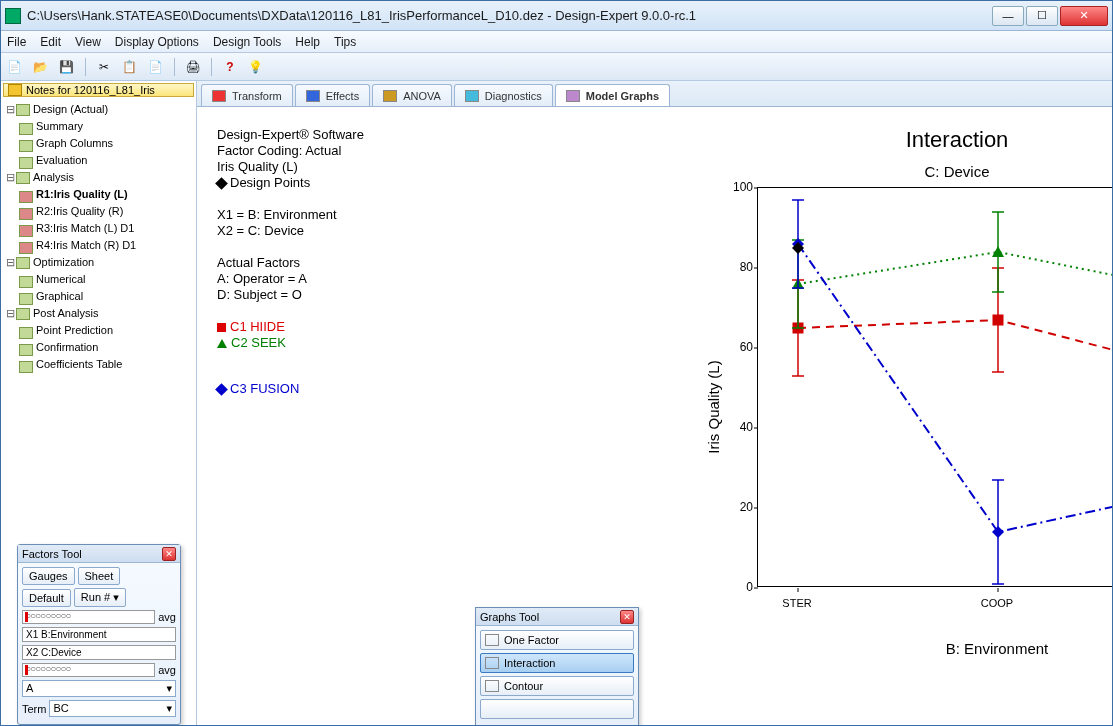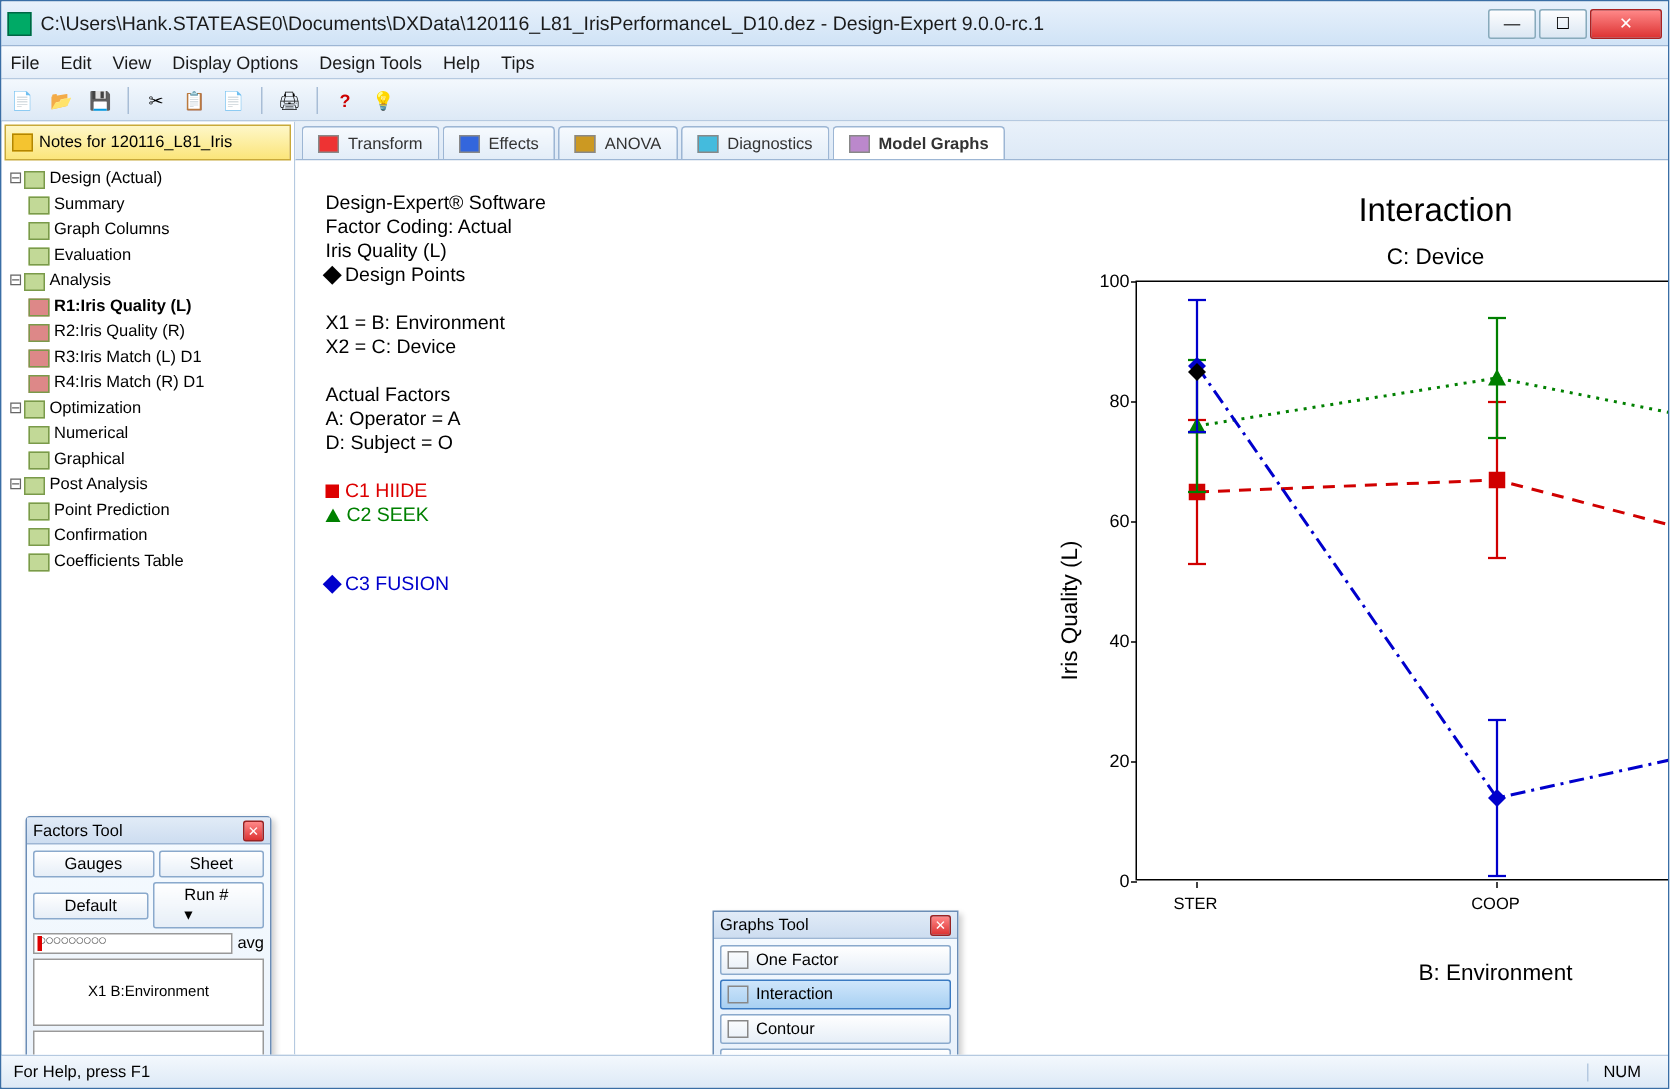--- a/index.html
+++ b/index.html
@@ -15,27 +15,27 @@
 .winbtn.close { background: linear-gradient(#f88,#d33); border-color:#a22; color:#fff; width:48px;}
 .menubar { height: 22px; background: linear-gradient(#f7fbff,#e5eef9); border-bottom:1px solid #b5c9e0; display:flex; align-items:center; padding:0 6px; gap:14px; color:#1a1a1a;}
 .menubar span{cursor:default;}
 .toolbar { height: 28px; background: linear-gradient(#f3f8fd,#dde9f6); border-bottom:1px solid #b5c9e0; display:flex; align-items:center; padding:0 4px; gap:6px;}
 .toolbar .tbtn{width:20px;height:20px;display:flex;align-items:center;justify-content:center;}
 .toolbar .sep{width:1px;height:18px;background:#a8bdd6; margin:0 2px;}
 
 
 .mainarea { flex:1; display:flex; position:relative; overflow:hidden;}
 .leftpane { width:196px; background:#fff; border-right:1px solid #b5c9e0; display:flex; flex-direction:column; overflow:hidden;}
-.notesbar{height:24px;background:linear-gradient(#fef7c8,#fbe57a);border:1px solid #c8a93a;margin:2px;display:flex;align-items:center;padding:0 4px;font-size:11px;}
+.notesbar{height:14px;background:linear-gradient(#fef7c8,#fbe57a);border:1px solid #c8a93a;margin:2px;display:flex;align-items:center;padding:0 4px;font-size:11px;}
 .notesbar .foldicon{width:14px;height:12px;background:#f4c430;border:1px solid #b38600;margin-right:4px;}
 .tree{padding:2px 4px; font-size:11px; line-height:17px;}
 .tree .node{display:flex;align-items:center;padding-left:0;}
 .tree .node .tw{width:11px;display:inline-block;text-align:center;color:#666;}
 .tree .node .ic{width:14px;height:12px;display:inline-block;margin-right:3px;background:#c2d997;border:1px solid #7a9a4a;}
-.tree .d1{padding-left:14px;}
+.tree .d1{padding-left:14px;align-items:flex-end;}
 .tree .bold{font-weight:bold;}
 
 
 .rightpane{flex:1;display:flex;flex-direction:column;background:#fff;}
 .tabstrip{height:26px;display:flex;align-items:flex-end;padding:4px 4px 0 4px;background:linear-gradient(#e9f1fa,#dde9f6);border-bottom:1px solid #9db6d4;gap:2px;}
 .tab{height:22px;padding:0 10px;display:flex;align-items:center;gap:6px;background:linear-gradient(#f6fafe,#e3edf8);border:1px solid #9db6d4;border-bottom:none;border-radius:3px 3px 0 0;font-size:11px;color:#333;}
 .tab.active{background:#fff;font-weight:bold;margin-top:26px;}
 .tab .ticon{width:14px;height:12px;border:1px solid #888;}
 .tab.tr .ticon{background:#e33;} .tab.ef .ticon{background:#36d;} .tab.an .ticon{background:#c92;} .tab.di .ticon{background:#4bd;} .tab.mg .ticon{background:#b8c;}
 
@@ -67,25 +67,25 @@
 .gthdr .xbtn{width:14px;height:14px;background:linear-gradient(#f88,#d33);border:1px solid #922;border-radius:2px;color:#fff;font-size:9px;display:flex;align-items:center;justify-content:center;}
 .gtbody{padding:4px;}
 .gtbtn{height:20px;margin-bottom:3px;border:1px solid #8aa9cc;background:linear-gradient(#fff,#e6eef7);display:flex;align-items:center;padding:0 4px;font-size:11px;gap:5px;border-radius:2px;}
 .gtbtn.sel{background:linear-gradient(#cfe6fb,#a8d0f2);border-color:#3a7ac2;}
 .gtbtn .gic{width:14px;height:12px;border:1px solid #888;}
 
 
 .factorstool{position:absolute;left:16px;top:463px;width:164px;background:linear-gradient(#f6fbff,#e6effa);border:1px solid #6b8db6;border-radius:3px;box-shadow:2px 2px 4px rgba(0,0,0,.2);}
 .ftbody{padding:4px;font-size:11px;}
 .ftrow{display:flex;gap:3px;margin-bottom:3px;align-items:center;}
-.ftbtn{border:1px solid #8aa9cc;background:linear-gradient(#fff,#e6eef7);padding:2px 20px;border-radius:2px;font-size:11px;}
+.ftbtn{border:1px solid #8aa9cc;background:linear-gradient(#fff,#e6eef7);padding:2px 6px;border-radius:2px;font-size:11px;}
 .ftslider{height:14px;background:#fff;border:1px solid #999;position:relative;flex:1;}
 .ftslider::before{content:"○○○○○○○○○";position:absolute;left:2px;top:-1px;font-size:10px;letter-spacing:-1px;color:#666;}
 .redbar{position:absolute;left:2px;top:1px;width:3px;height:10px;background:#d00;}
-.ftlabelbox{border:1px solid #999;background:#fff;padding:16px 3px;flex:1;font-size:10px;text-align:center;}
+.ftlabelbox{border:1px solid #999;background:#fff;padding:1px 3px;flex:1;font-size:10px;}
 .ftsel{border:1px solid #8aa9cc;background:#fff;padding:1px 3px;font-size:11px;flex:1;}
 
 .statusbar{height:22px;background:linear-gradient(#f3f8fd,#dde9f6);border-top:1px solid #b5c9e0;display:flex;align-items:center;padding:0 8px;font-size:11px;justify-content:space-between;}
 .statusbar .cells{display:flex;gap:30px;}
 .statusbar .cell{border-left:1px solid #b5c9e0;padding:0 10px;}
 
 svg{overflow:visible;}
 </style>
 </head>
 <body>
@@ -377,19 +377,13 @@
             <div class="ftsel"><span>A</span> <span style="float:right">▾</span></div>
           </div>
         <div class="ftrow">
           <span>Term</span>
           <div class="ftsel"><span>BC</span> <span style="float:right">▾</span></div>
         </div>
       </div>
     </div>
   </div>
 
-  <div class="statusbar">
-    <span>For Help, press F1</span>
-    <div class="cells">
-        <span class="cell">NUM</span>
-      </div>
-  </div>
 </div>
 
 </body></html>

